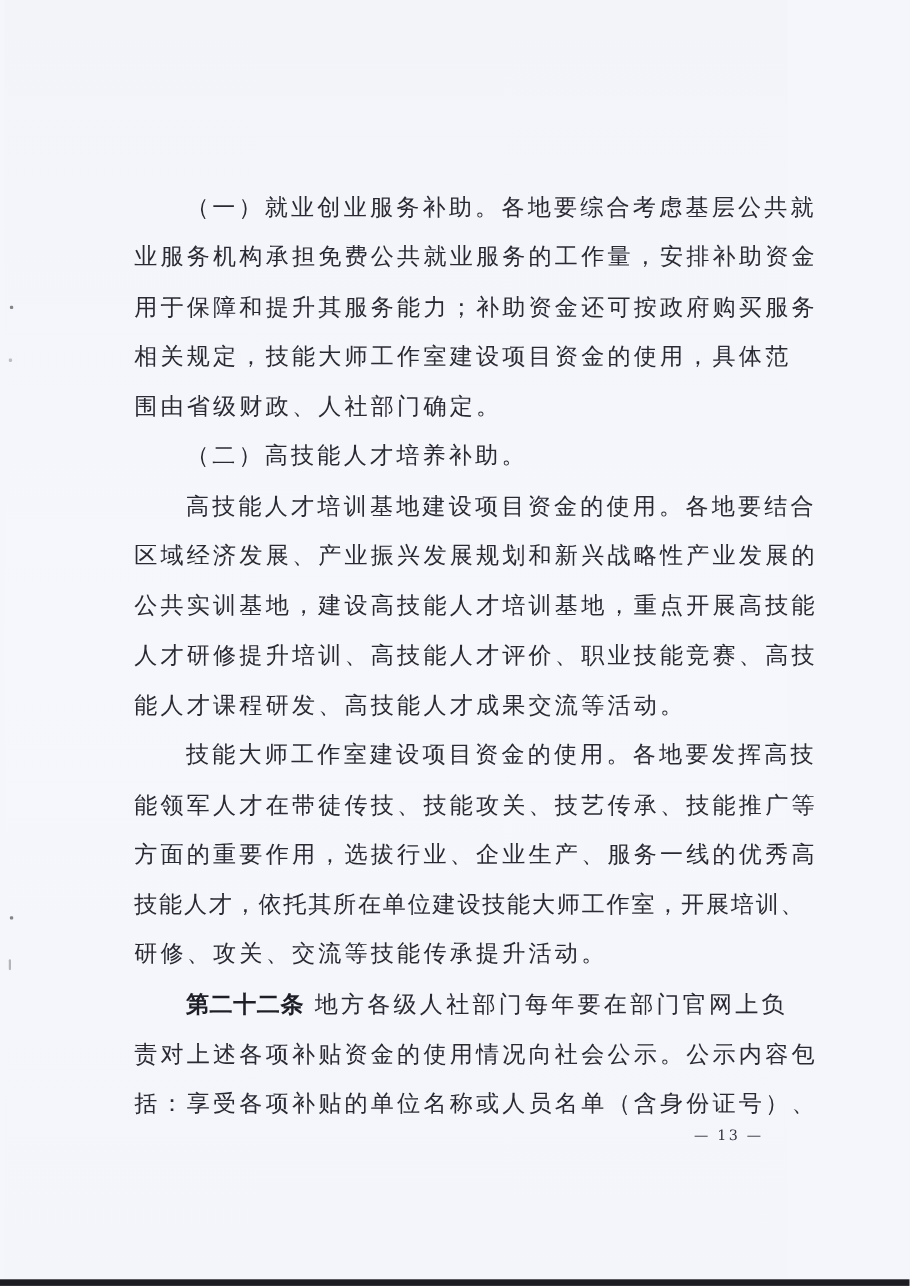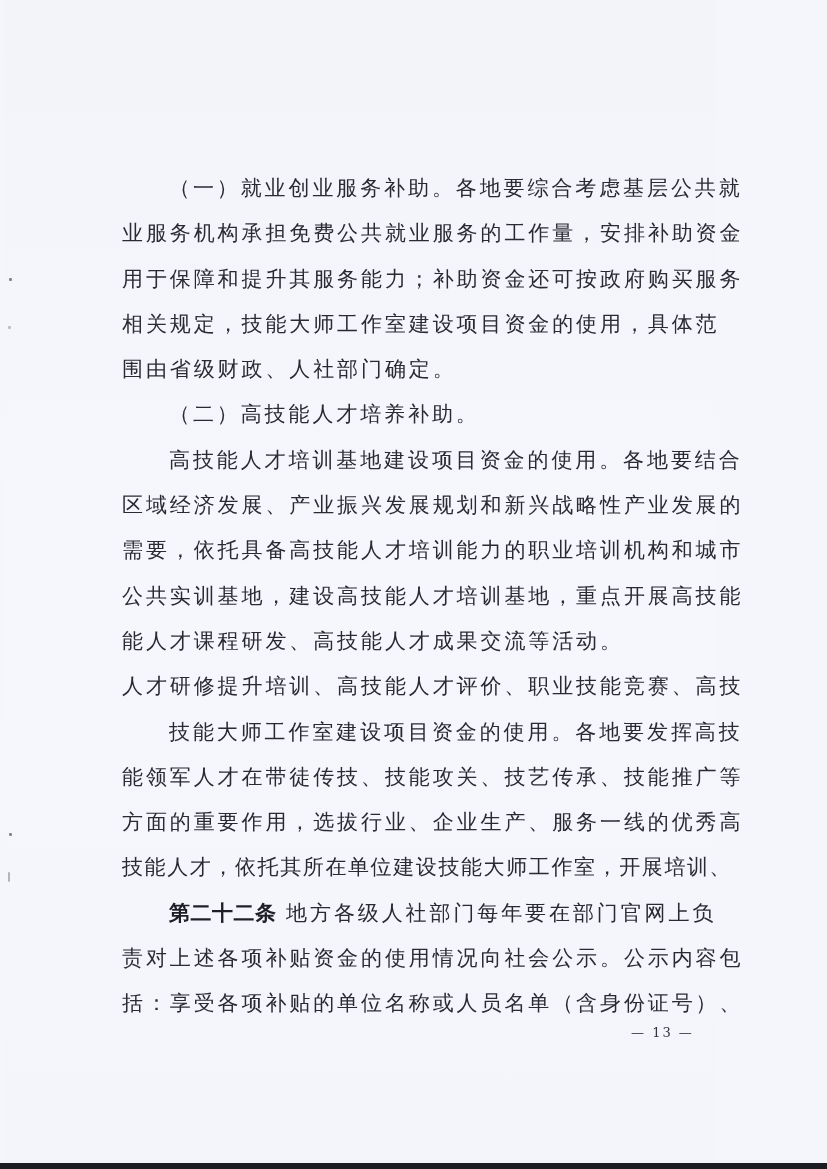--- a/index.html
+++ b/index.html
@@ -50,28 +50,28 @@
 
   <div class="body-text">
     <div class="line indent"><span>（一）就业创业服务补助。各地要综合考虑基层公共就</span></div>
     <div class="line"><span>业服务机构承担免费公共就业服务的工作量，安排补助资金</span></div>
     <div class="line"><span>用于保障和提升其服务能力；补助资金还可按政府购买服务</span></div>
     <div class="line"><span>相关规定，技能大师工作室建设项目资金的使用，具体范</span></div>
     <div class="line"><span>围由省级财政、人社部门确定。</span></div>
     <div class="line indent"><span>（二）高技能人才培养补助。</span></div>
     <div class="line indent"><span>高技能人才培训基地建设项目资金的使用。各地要结合</span></div>
     <div class="line"><span>区域经济发展、产业振兴发展规划和新兴战略性产业发展的</span></div>
-    <div class="line"><span>需要，依托具备高技能人才培训能力的职业培训机构和城市</span></div>
     <div class="line"><span>公共实训基地，建设高技能人才培训基地，重点开展高技能</span></div>
+    <div class="line"><span>人才研修提升培训、高技能人才评价、职业技能竞赛、高技</span></div>
     <div class="line"><span>能人才课程研发、高技能人才成果交流等活动。</span></div>
-    <div class="line"><span>人才研修提升培训、高技能人才评价、职业技能竞赛、高技</span></div>
     <div class="line indent"><span>技能大师工作室建设项目资金的使用。各地要发挥高技</span></div>
     <div class="line"><span>能领军人才在带徒传技、技能攻关、技艺传承、技能推广等</span></div>
     <div class="line"><span>方面的重要作用，选拔行业、企业生产、服务一线的优秀高</span></div>
     <div class="line" style="letter-spacing:1.6px;"><span>技能人才，依托其所在单位建设技能大师工作室，开展培训、</span></div>
+    <div class="line"><span>研修、攻关、交流等技能传承提升活动。</span></div>
     <div class="line indent"><span class="bold">第二十二条</span><span> 地方各级人社部门每年要在部门官网上负</span></div>
     <div class="line"><span>责对上述各项补贴资金的使用情况向社会公示。公示内容包</span></div>
     <div class="line"><span>括：享受各项补贴的单位名称或人员名单（含身份证号）、</span></div>
   </div>
 
   <div class="page-number">— 13 —</div>
 </div>
 <div class="bottom-band"></div>
 
 </body></html>

